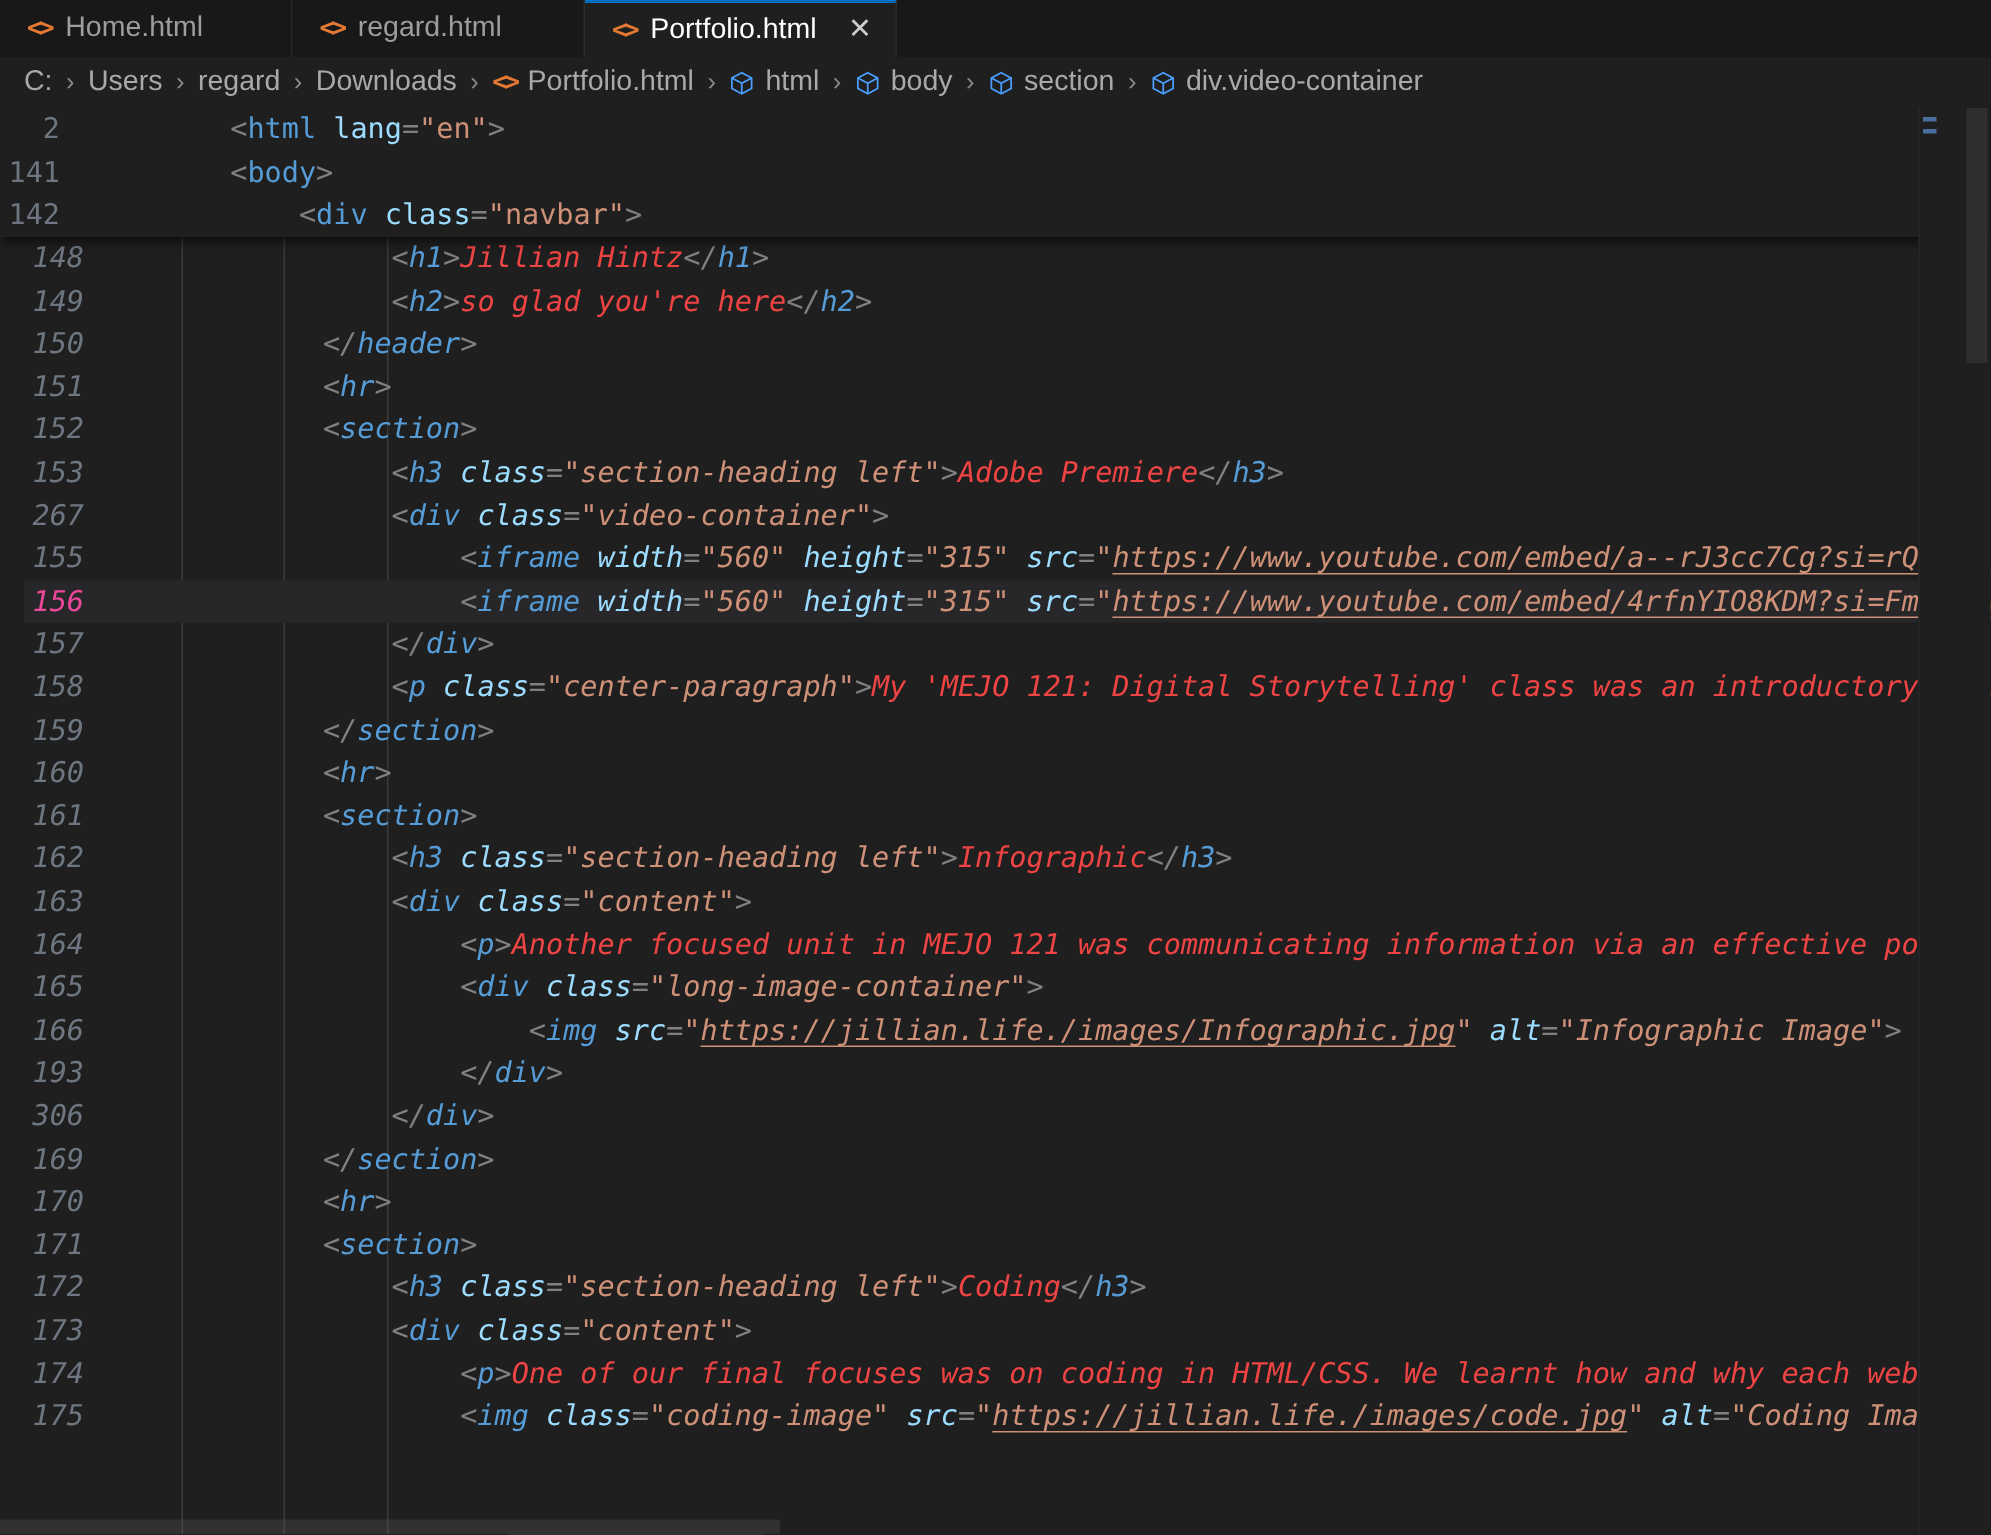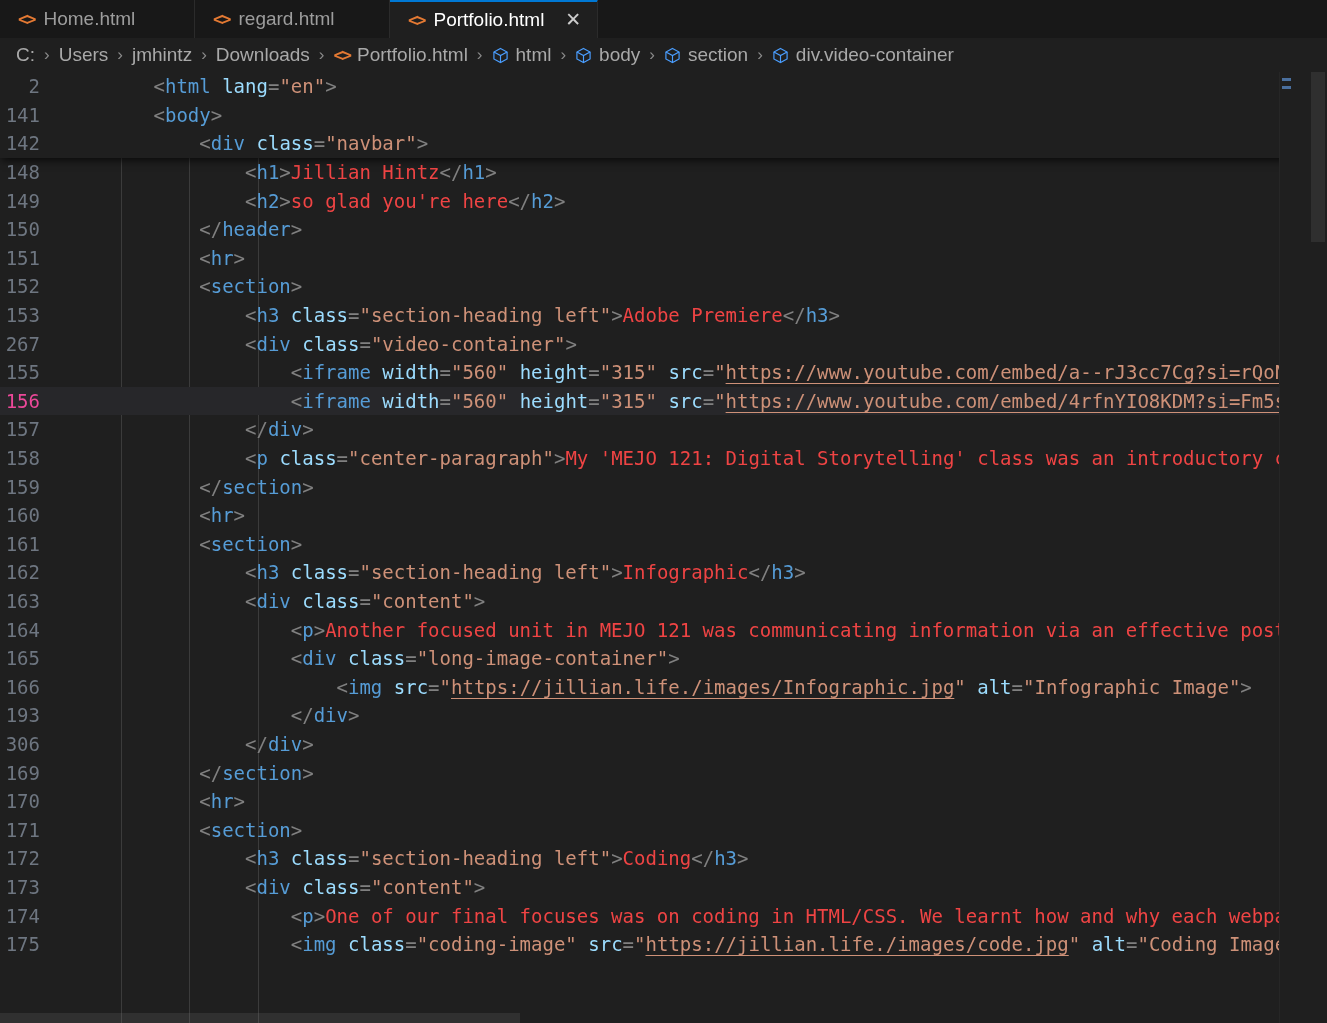--- a/index.html
+++ b/index.html
@@ -89,21 +89,21 @@
 
   
   .editor {
     position: relative;
     background: #1f1f1f;
     height: 951px;
     overflow: hidden;
   }
   .code-area {
     position: absolute;
-    top: 0; left: 0; right: 0;
+    top: 0; left: 16px; right: 0; font-style: italic;
   }
   .line {
     display: flex;
     height: 28.6px;
     align-items: center;
     position: relative;
     white-space: pre;
     font-family: "DejaVu Sans Mono", monospace;
     font-size: 19px;
   }
@@ -239,21 +239,21 @@
 <div class="breadcrumb">
   <span class="bc-item">
     <span>C:</span>
   </span>
   <span class="bc-sep">›</span>
   <span class="bc-item">
     <span>Users</span>
   </span>
   <span class="bc-sep">›</span>
   <span class="bc-item">
-    <span>jmhintz</span>
+    <span>regard</span>
   </span>
   <span class="bc-sep">›</span>
   <span class="bc-item">
     <span>Downloads</span>
   </span>
   <span class="bc-sep">›</span>
   <span class="bc-item">
     <span class="html-icon">&lt;&gt;</span>
     <span>Portfolio.html</span>
   </span>

